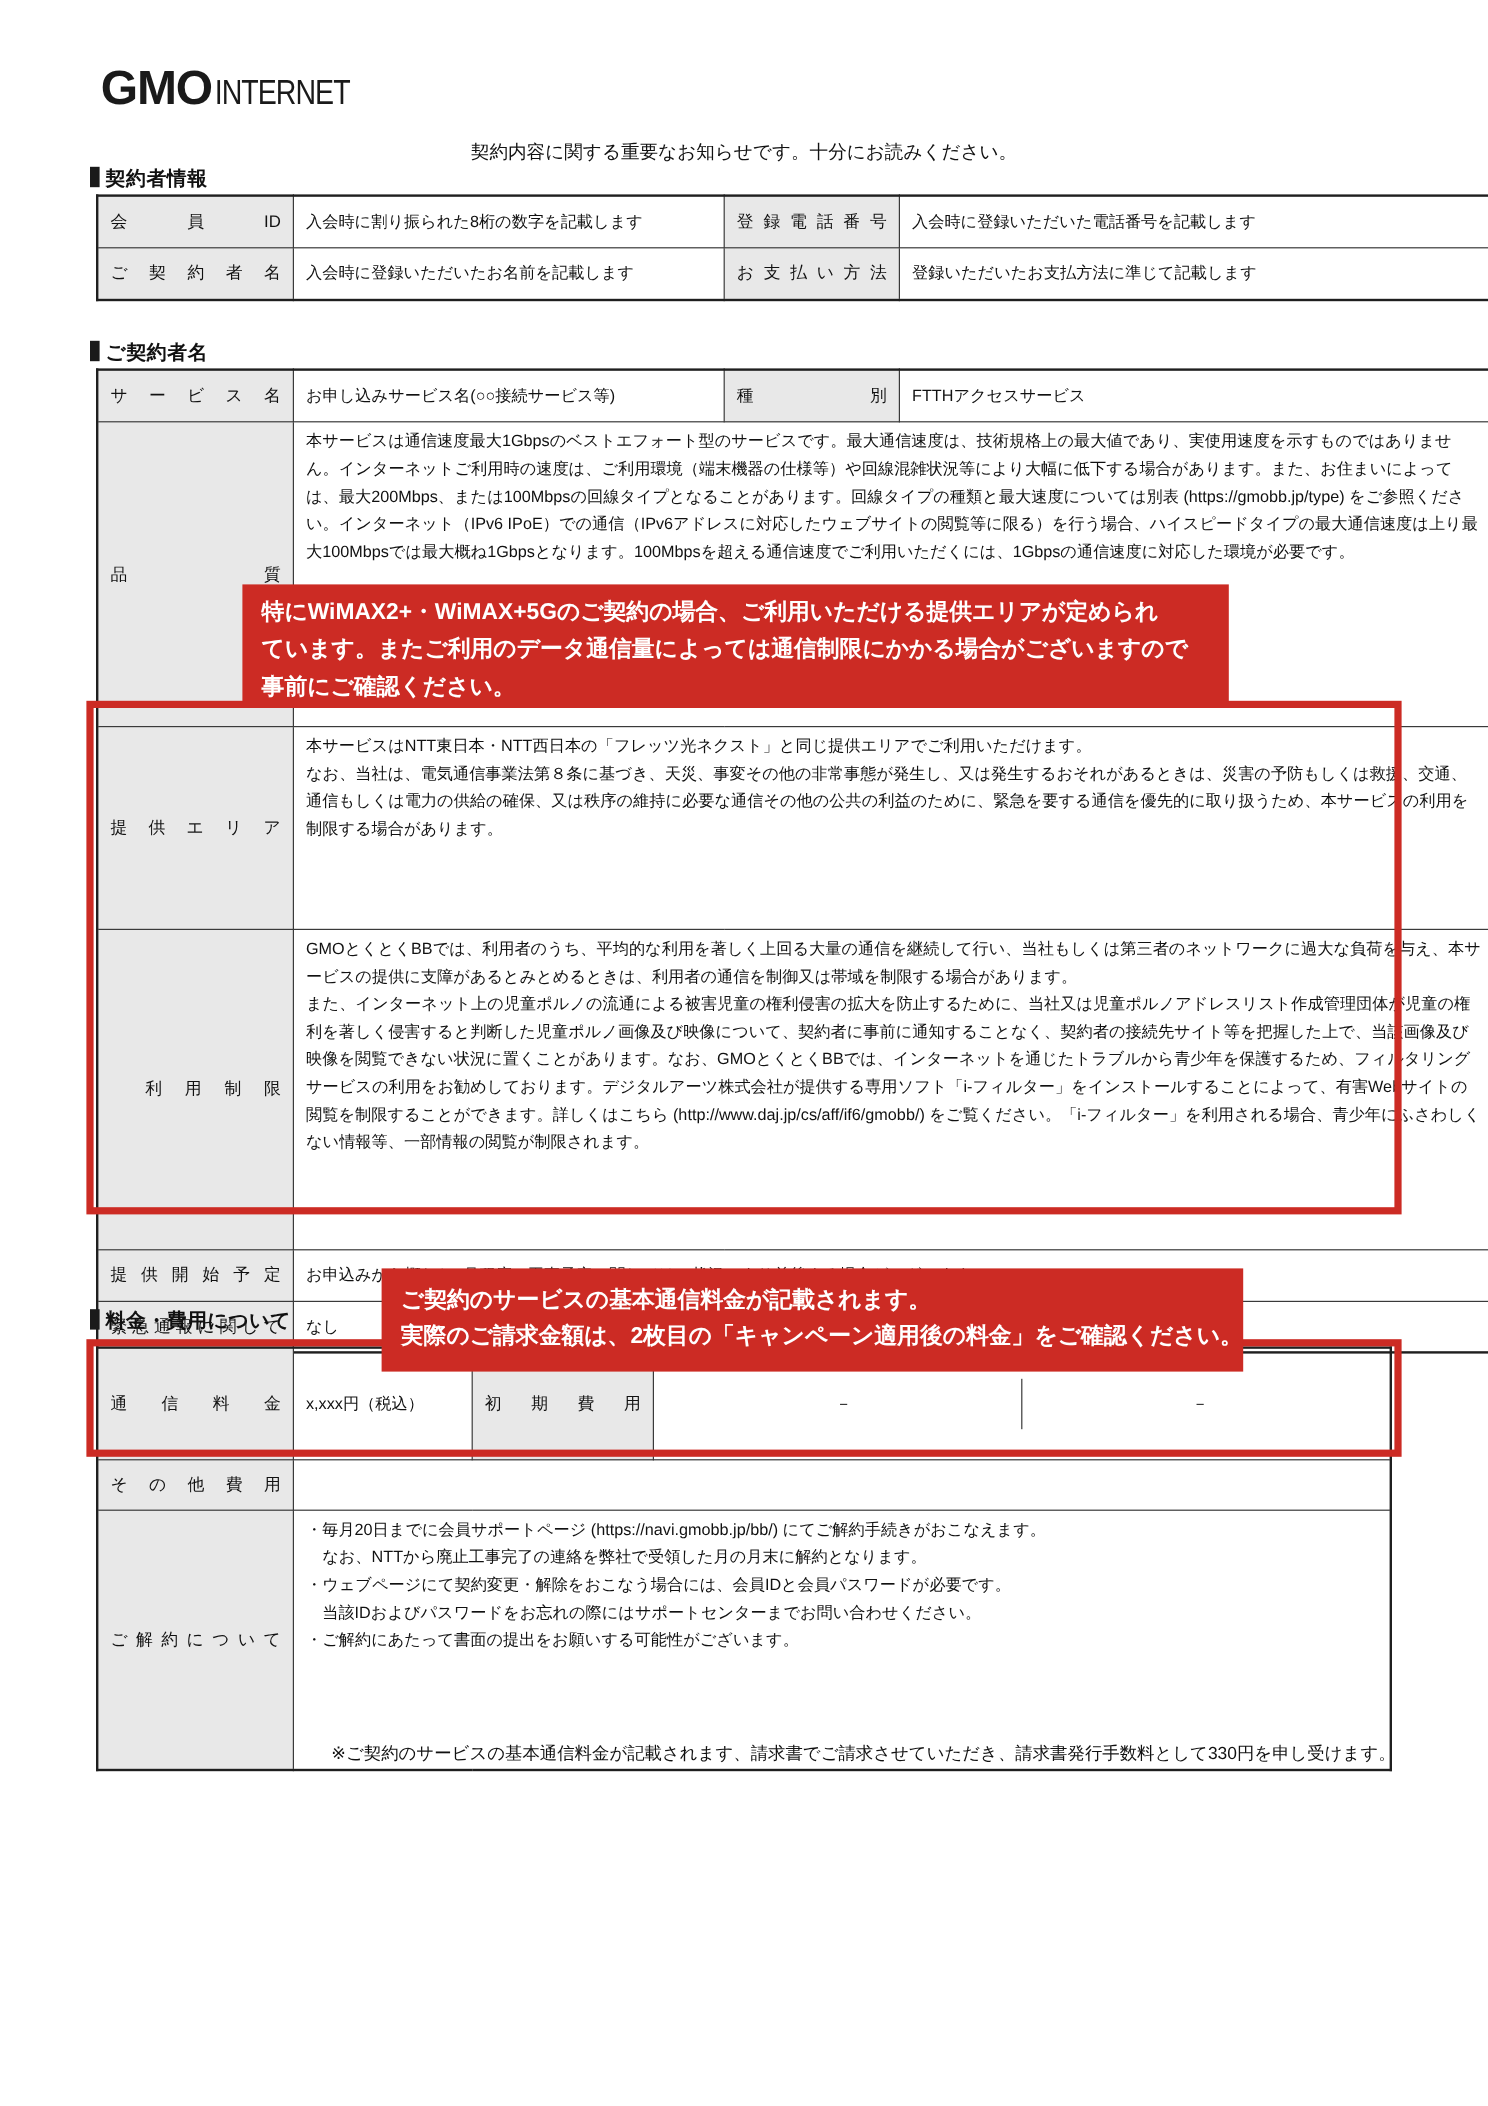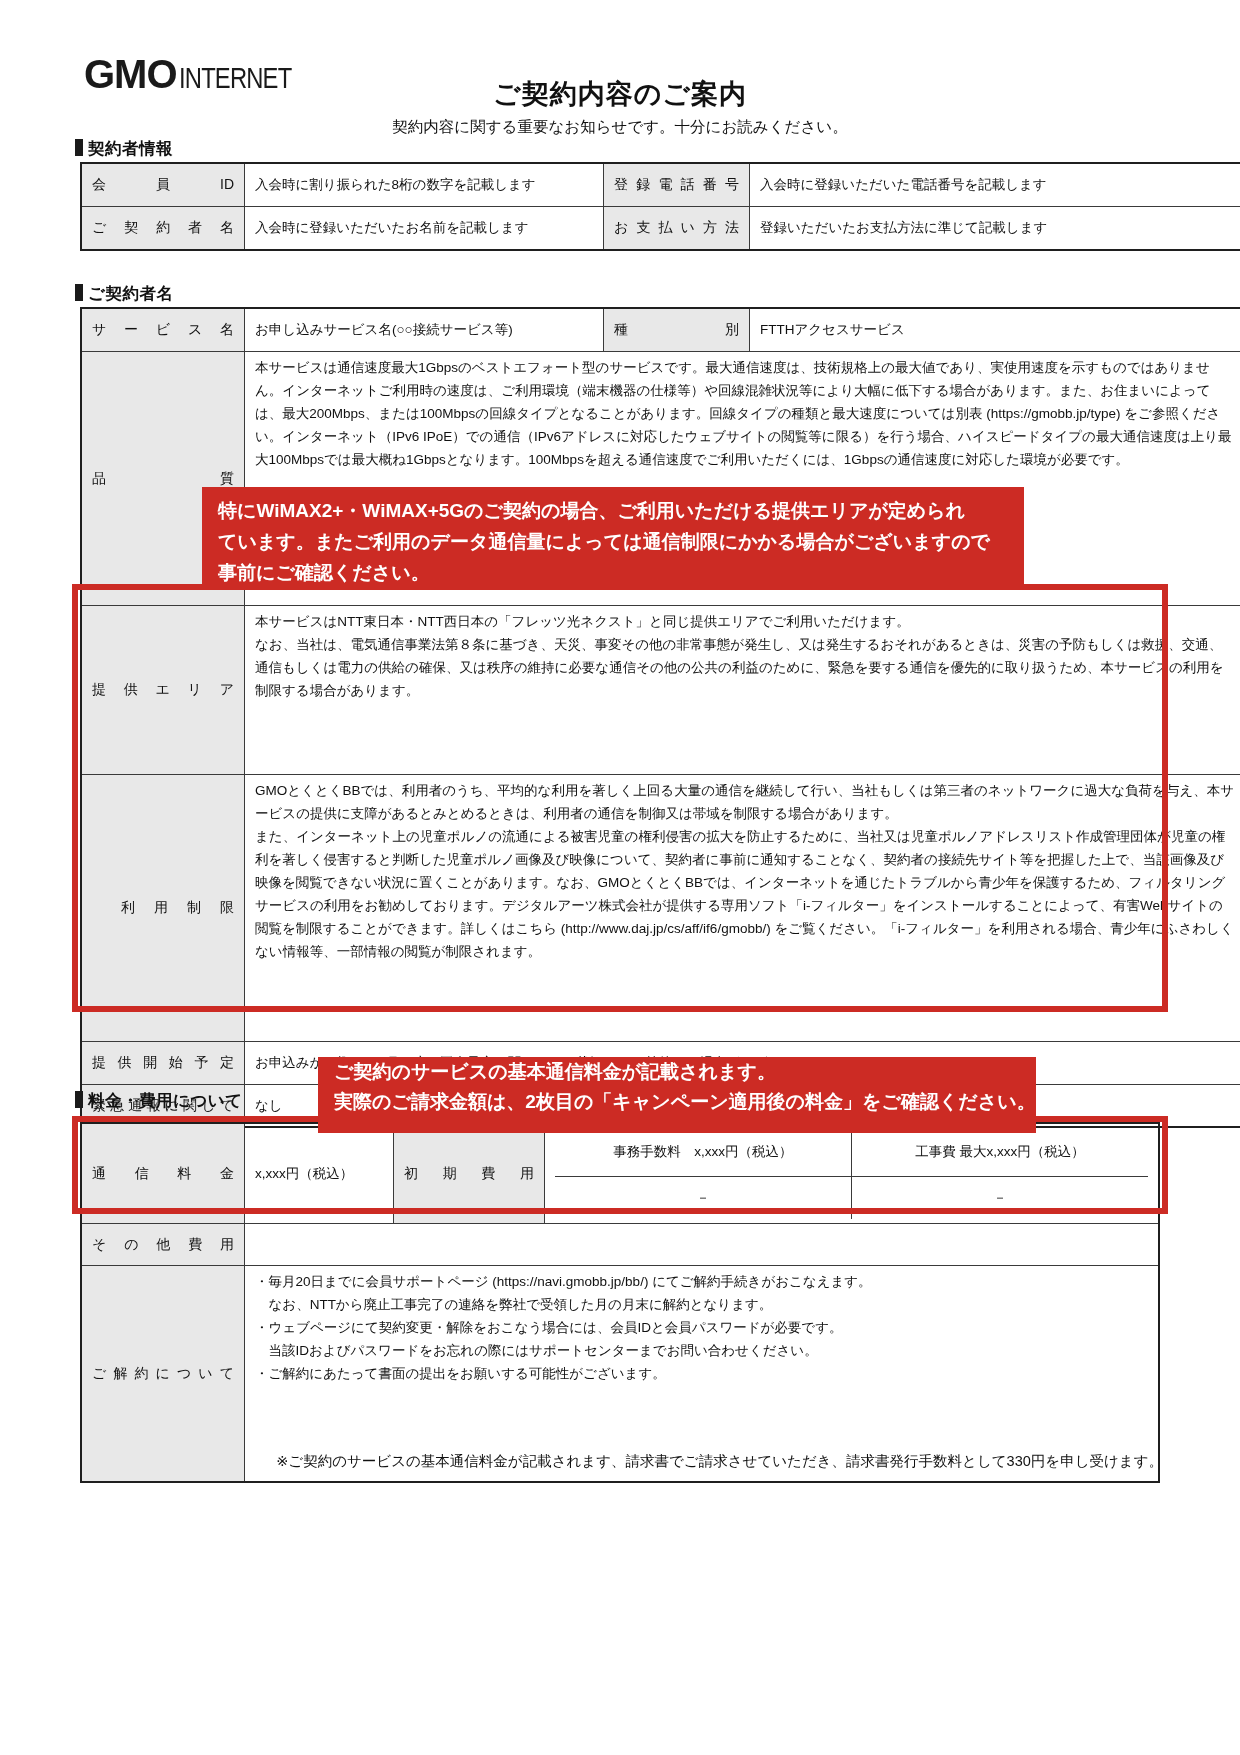--- a/index.html
+++ b/index.html
@@ -55,33 +55,32 @@
   
   .redframe{position:absolute;border:6px solid var(--accent-red,#cc2b24);background:transparent;pointer-events:none;}
   .redframe1{left:72px;top:584px;width:1084px;height:416px;}
   .redframe2{left:72px;top:1116px;width:1084px;height:86px;}
   .callout{
     position:absolute;background:var(--accent-red,#cc2b24);color:#fff;
     font-weight:700;font-size:19px;line-height:31px;white-space:pre;
     padding:8px 16px;box-sizing:border-box;
   }
   .callout1{left:202px;top:487px;width:822px;height:98px;}
-  .callout2{left:318px;top:1057px;width:718px;height:76px;line-height:30px;padding-top:0;}
+  .callout2{left:318px;top:1057px;width:718px;height:86px;line-height:30px;padding-top:12px;}
   
   .footer{position:absolute;left:80px;top:1452px;width:1083px;text-align:right;font-size:14.5px;}
 </style>
 </head>
 <body>
 
 <div class="page">
 
   <div class="logo">
     <span class="logo-gmo">GMO</span><span class="logo-int">INTERNET</span>
   </div>
-  <div class="title">ご契約内容のご案内</div>
   <div class="subtitle">契約内容に関する重要なお知らせです。十分にお読みください。</div>
 
   <div class="sec sec1">
     <span class="mark"></span><span>契約者情報</span>
   </div>
   <table class="tbl t1">
     <tbody>
         <tr>
       <td class="lbl c1">会員ID</td>
       <td class="val c2">入会時に割り振られた8桁の数字を記載します</td>
@@ -146,24 +145,20 @@
   </div>
   <table class="tbl t3">
     <tbody>
         <tr>
       <td class="lbl c1" style="height:84px;">通信料金</td>
       <td class="val" style="width:128px;">x,xxx円（税込）</td>
       <td class="lbl" style="width:130px;">初期費用</td>
       <td class="nopad" colspan="1">
         <table class="inner">
           <tbody>
-                <tr class="hd">
-            <td class="splitL">事務手数料　x,xxx円（税込）</td>
-            <td>工事費 最大x,xxx円（税込）</td>
-          </tr>
           <tr class="vl">
             <td class="splitL">－</td>
             <td>－</td>
           </tr>
         </tbody>
             </table>
       </td>
     </tr>
     <tr>
       <td class="lbl c1" style="height:33px;">その他費用</td>

